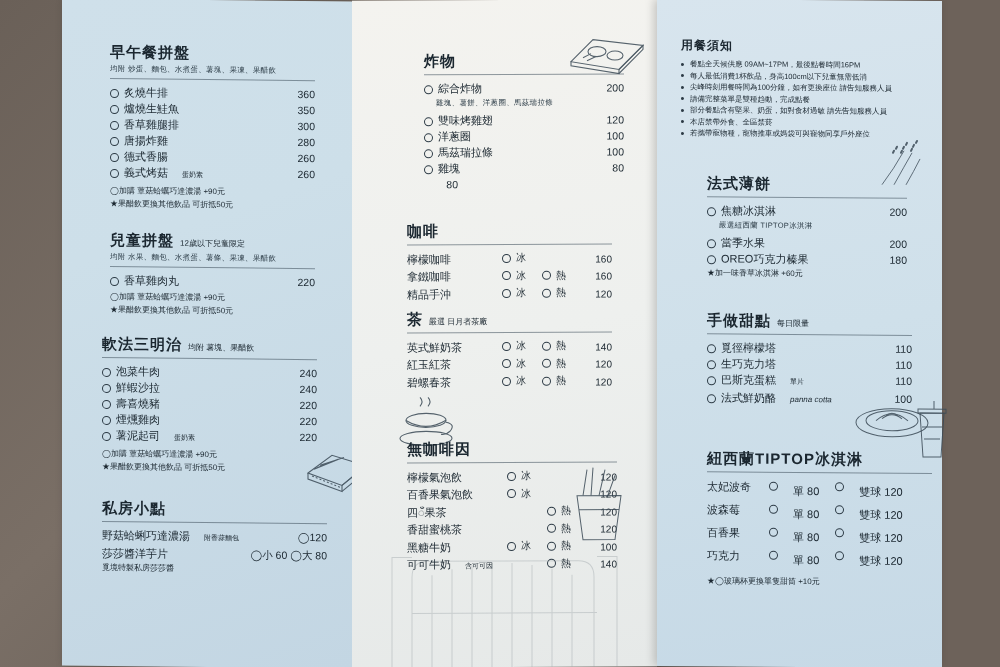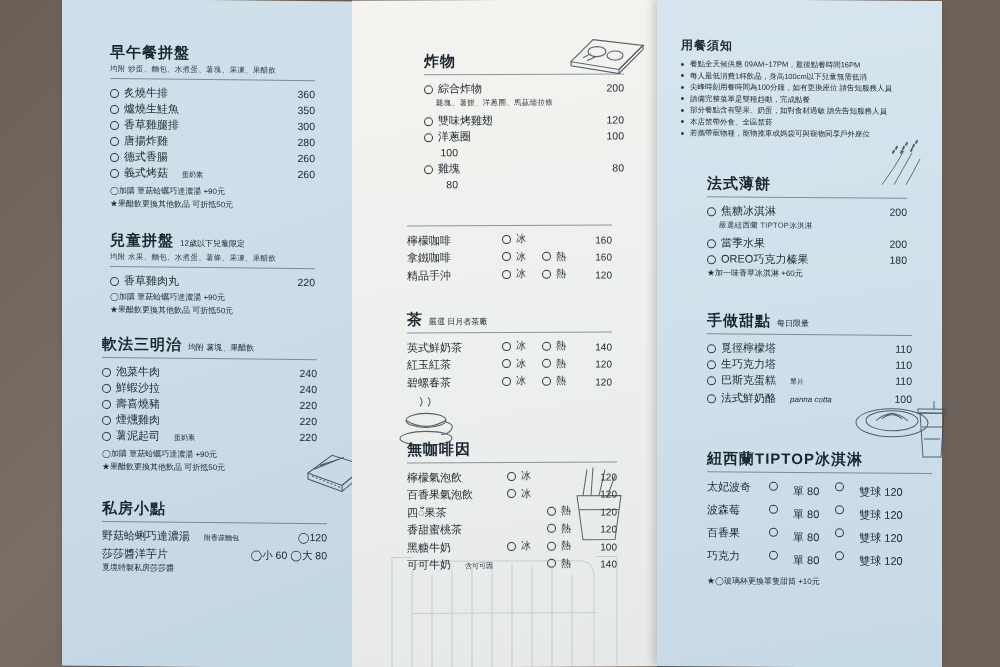--- a/index.html
+++ b/index.html
@@ -227,32 +227,34 @@
         <div class="subnote" style="margin-left:12px">雞塊、薯餅、洋蔥圈、馬茲瑞拉條</div>
         <div class="row">
             <span class="nm"><span class="ring"></span><span>雙味烤雞翅</span></span>
             <span class="price">120</span>
           </div>
         <div class="row">
             <span class="nm"><span class="ring"></span><span>洋蔥圈</span></span>
             <span class="price">100</span>
           </div>
         <div class="row">
+            <span class="nm"><span class="ring"></span><span>馬茲瑞拉條</span></span>
             <span class="price">100</span>
           </div>
         <div class="row">
             <span class="nm"><span class="ring"></span><span>雞塊</span></span>
             <span class="price">80</span>
           </div>
         <div class="row">
             <span class="price">80</span>
           </div>
       </div>
 
       <div id="M2">
+        <h2 class="sect">咖啡</h2>
         <div class="rule"></div>
         <div class="row">
           <span class="nm">檸檬咖啡</span>
           <span class="hc">
               <span class="ring"></span>
               <span>冰</span>
             </span>
           <span class="hc">
               <span></span>
             </span>

